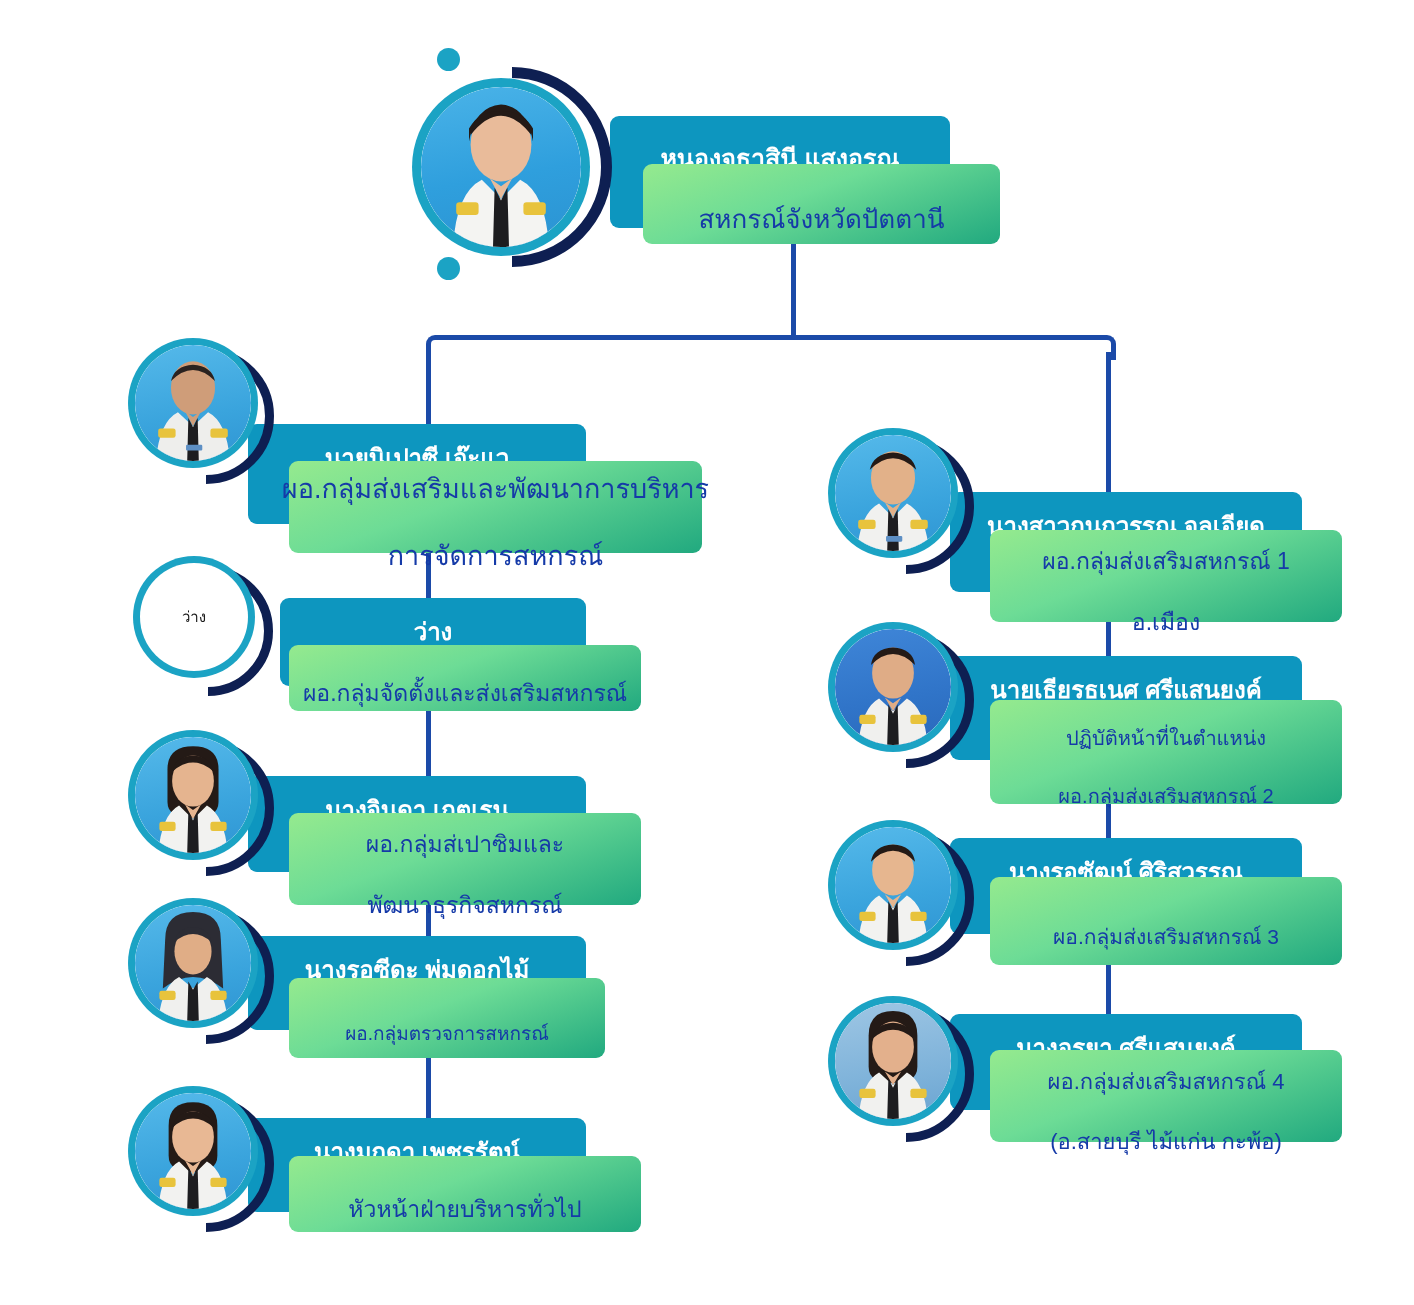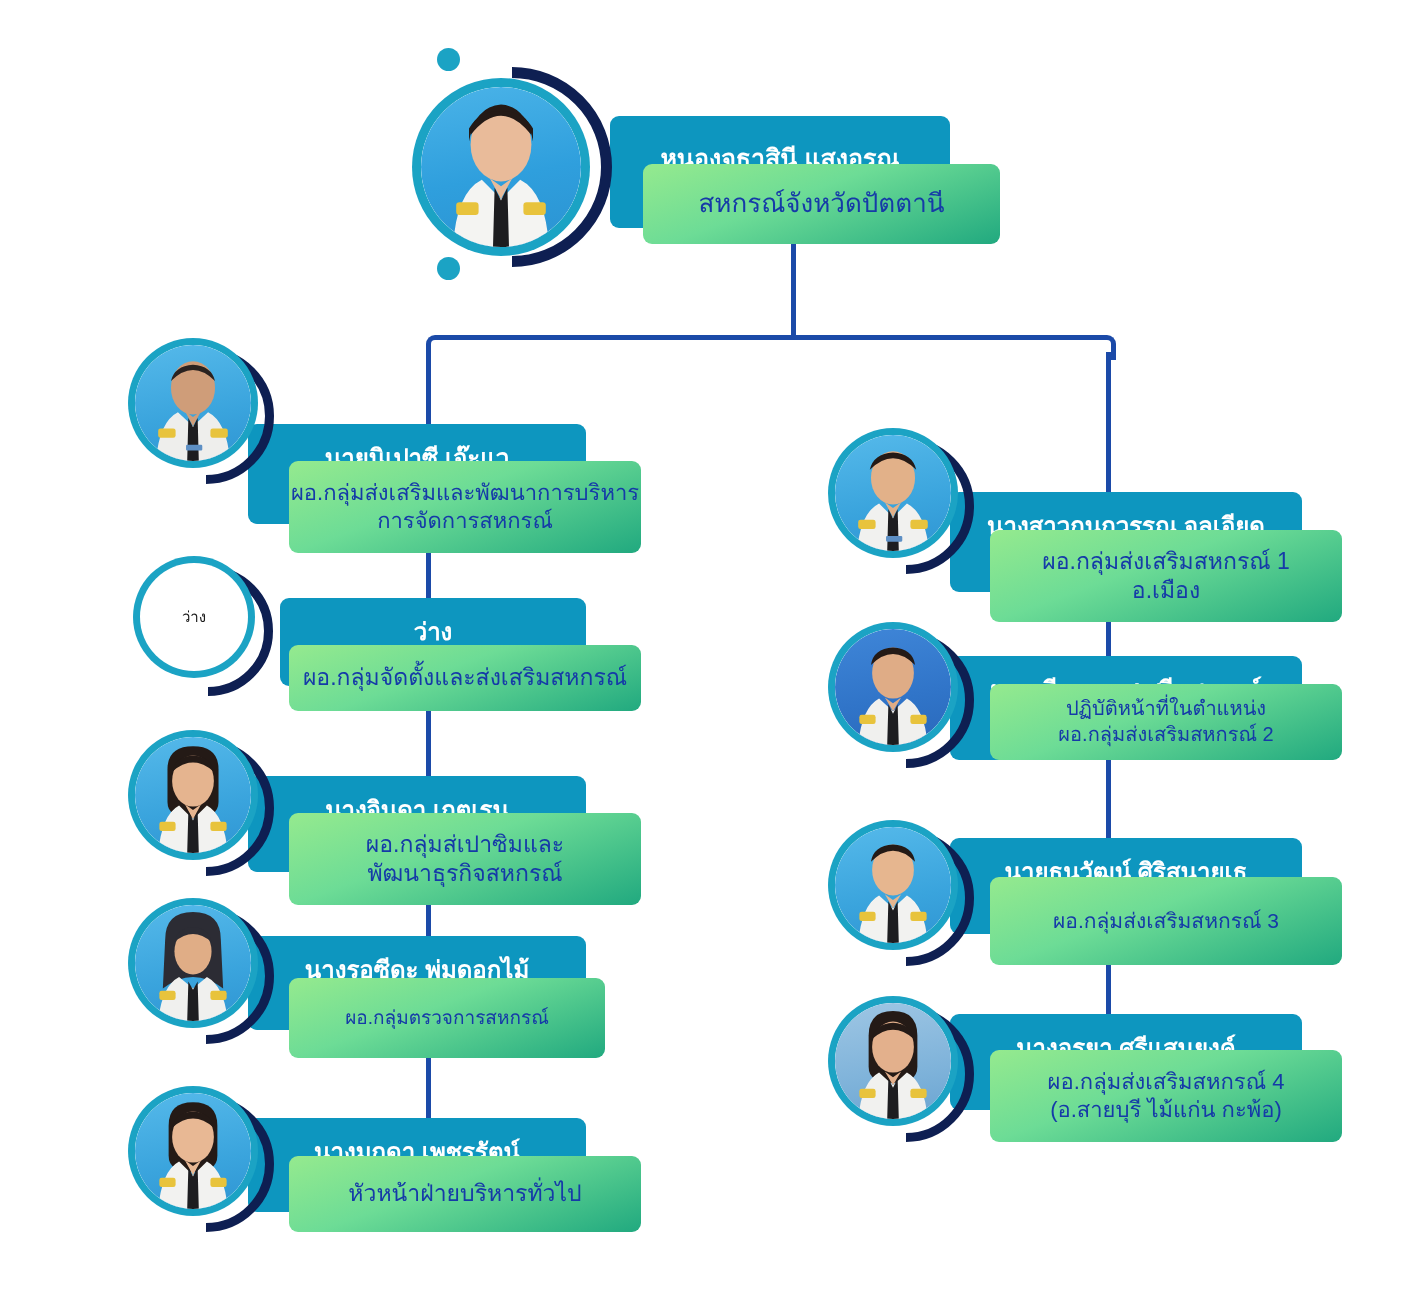--- a/index.html
+++ b/index.html
@@ -114,21 +114,21 @@
     color: #153aa8;
     display: flex;
     flex-direction: column;
     align-items: center;
     justify-content: center;
     text-align: center;
     box-sizing: border-box;
     z-index: 3;
     line-height: 1.28;
   }
-  .title-card .ln { display: block; white-space: nowrap; }
+  .title-card .ln { display: block; white-space: nowrap; margin-top: 32px; }
 </style>
 </head>
 <body>
 
 <div id="org-root">
 
   <div class="line line-v" style="left:791px; top:240px; width:5px; height:100px;"></div>
 
   <div class="corner corner-tl" style="left:426px; top:335px; width:20px; height:20px;"></div>
   <div class="corner corner-tr" style="left:1091px; top:335px; width:20px; height:20px;"></div>
@@ -183,21 +183,21 @@
               <rect x="65" y="72" width="15" height="8" rx="2" fill="#e8c33c"></rect>
               <rect x="44" y="86" width="14" height="5" rx="1" fill="#5d8fc4"></rect>
             </svg>
           </div>
         </div>
       </div>
     </div>
     <div class="name-bar" style="left:248px; top:424px; width:338px; height:100px; padding-top:14px; font-size:24px;">
       <span>นายนิเปาซี เจ๊ะแว</span>
     </div>
-    <div class="title-card" style="left:289px; top:461px; width:352px; height:92px; font-size:22px;">
+    <div class="title-card" style="left:289px; top:461px; width:413px; height:92px; font-size:27px;">
       <span class="ln">ผอ.กลุ่มส่งเสริมและพัฒนาการบริหาร</span>
       <span class="ln">การจัดการสหกรณ์</span>
     </div>
   </div>
 
   <div class="node">
     <div class="avatar-wrap" style="left:133px; top:556px; width:146px; height:140px;">
       <div class="avatar-arc" style="left:10px; top:10px; width:130px; height:130px; border-width:9px;"></div>
       <div class="avatar-ring" style="left:0px; top:0px; width:122px; height:122px; padding:7px;">
         <div class="avatar-inner" style="left:7px; top:7px; width:108px; height:108px;">
@@ -341,21 +341,21 @@
               <rect x="21" y="74" width="14" height="8" rx="2" fill="#e8c33c"></rect>
               <rect x="65" y="74" width="14" height="8" rx="2" fill="#e8c33c"></rect>
             </svg>
           </div>
         </div>
       </div>
     </div>
     <div class="name-bar" style="left:950px; top:656px; width:352px; height:104px; padding-top:14px; font-size:24px;">
       <span>นายเธียรธเนศ ศรีแสนยงค์</span>
     </div>
-    <div class="title-card" style="left:990px; top:684px; width:352px; height:76px; font-size:20px;">
+    <div class="title-card" style="left:990px; top:700px; width:352px; height:104px; font-size:20px;">
       <span class="ln">ปฏิบัติหน้าที่ในตำแหน่ง</span>
       <span class="ln">ผอ.กลุ่มส่งเสริมสหกรณ์ 2</span>
     </div>
   </div>
 
   <div class="node">
     <div class="avatar-wrap" style="left:828px; top:820px; width:146px; height:146px;">
       <div class="avatar-arc" style="left:10px; top:10px; width:136px; height:136px; border-width:9px;"></div>
       <div class="avatar-ring" style="left:0px; top:0px; width:130px; height:130px; padding:7px;">
         <div class="avatar-inner" style="left:7px; top:7px; width:116px; height:116px; padding:4px;">
@@ -367,21 +367,21 @@
               <path d="M43 58 L50 70 L57 58 L50 63 Z" fill="#e6b68f"></path>
               <path d="M46 64 L50 72 L54 64 L55 100 L45 100 Z" fill="#1d1d20"></path>
               <rect x="21" y="73" width="14" height="8" rx="2" fill="#e8c33c"></rect>
               <rect x="65" y="73" width="14" height="8" rx="2" fill="#e8c33c"></rect>
             </svg>
           </div>
         </div>
       </div>
     </div>
     <div class="name-bar" style="left:950px; top:838px; width:352px; height:96px; padding-top:14px; font-size:24px;">
-      <span>นายธนวัฒน์ ศิริสุนายเธ</span>
+      <span>นางรอซัฒน์ ศิริสุวรรณ</span>
     </div>
     <div class="title-card" style="left:990px; top:877px; width:352px; height:88px; font-size:21px;">
       <span class="ln">ผอ.กลุ่มส่งเสริมสหกรณ์ 3</span>
     </div>
   </div>
 
   <div class="node">
     <div class="avatar-wrap" style="left:828px; top:996px; width:146px; height:146px;">
       <div class="avatar-arc" style="left:10px; top:10px; width:136px; height:136px; border-width:9px;"></div>
       <div class="avatar-ring" style="left:0px; top:0px; width:130px; height:130px; padding:7px;">

